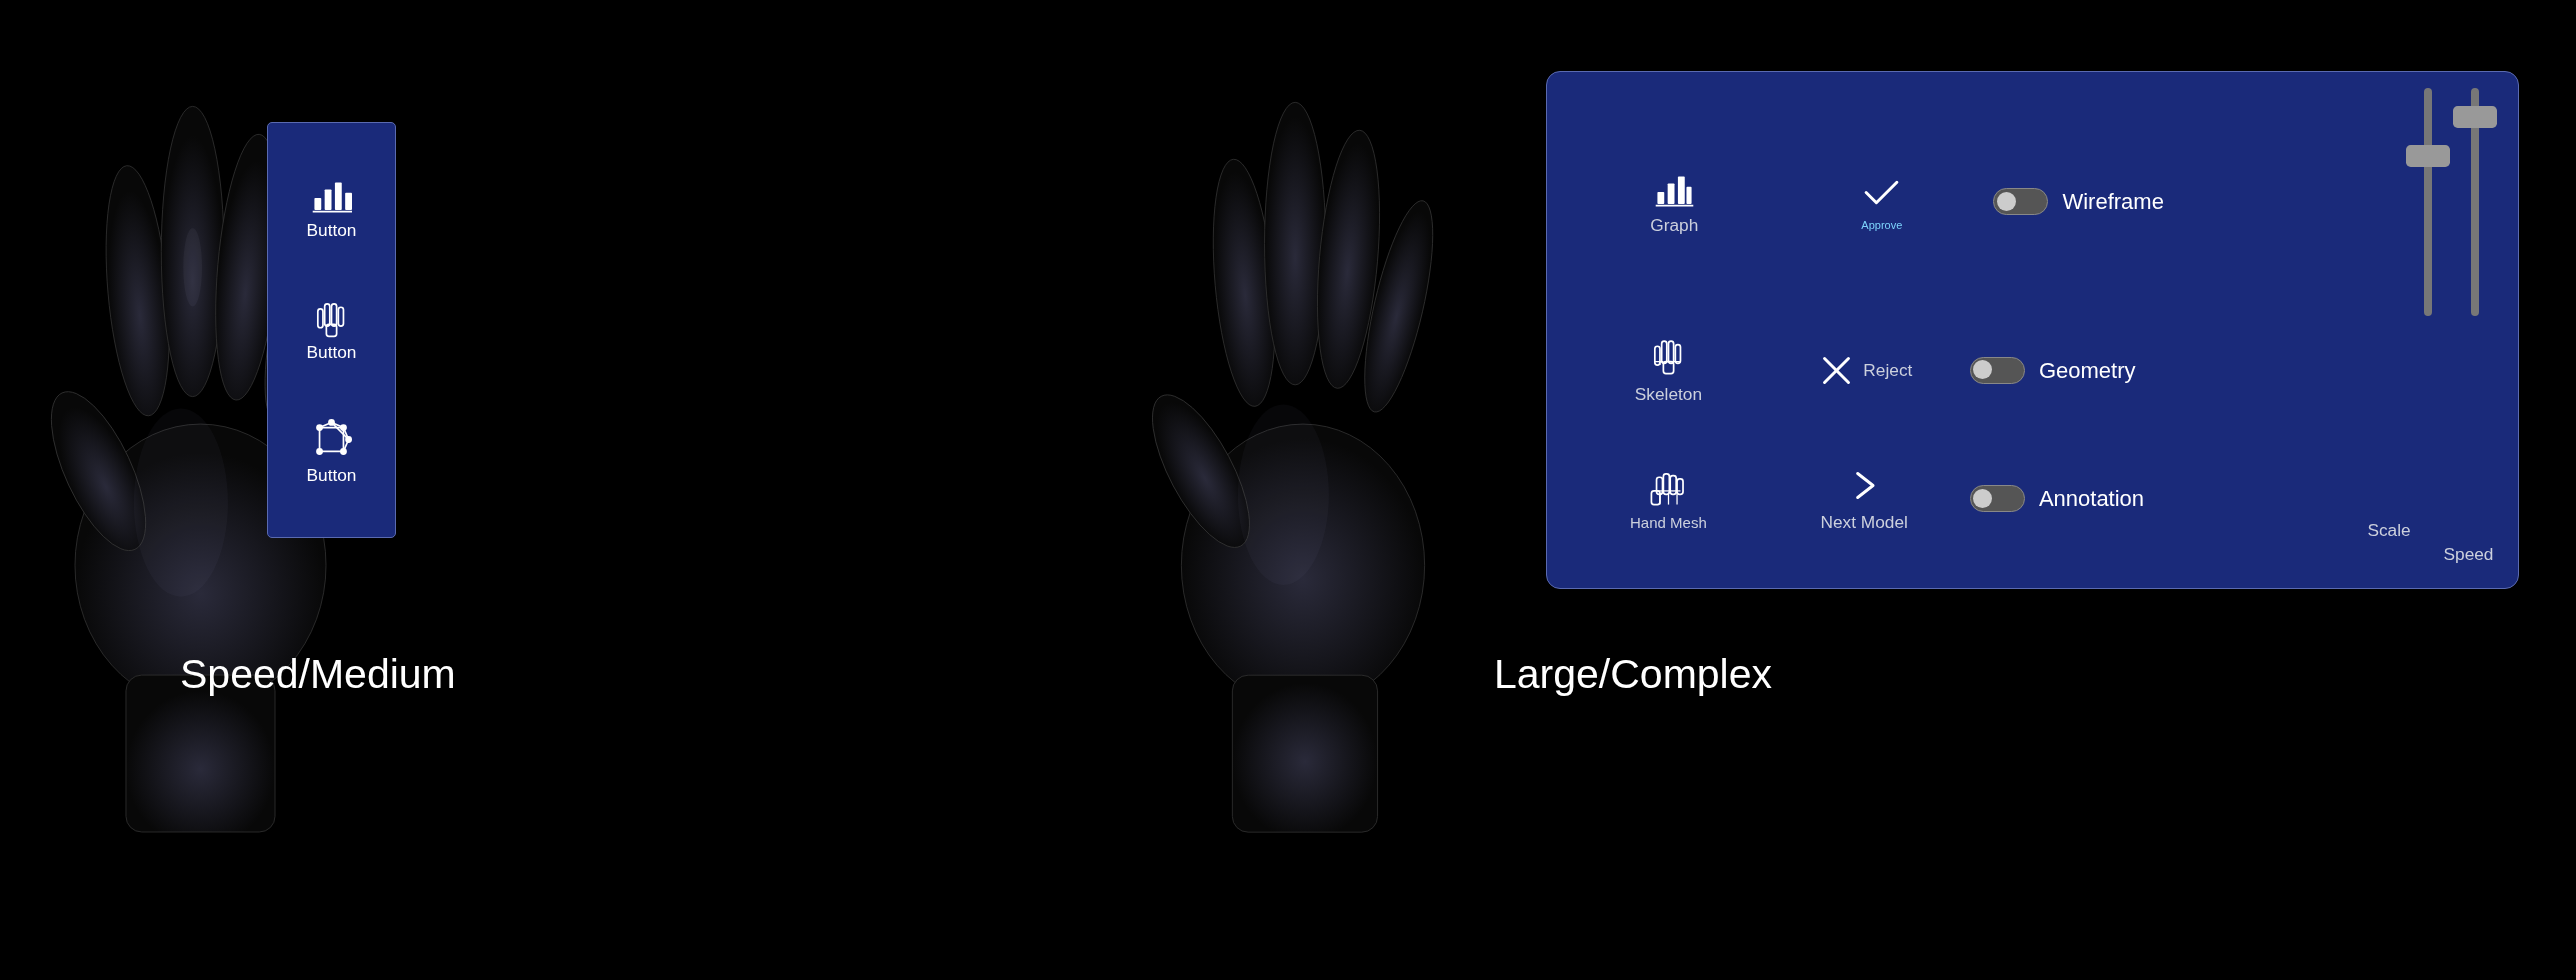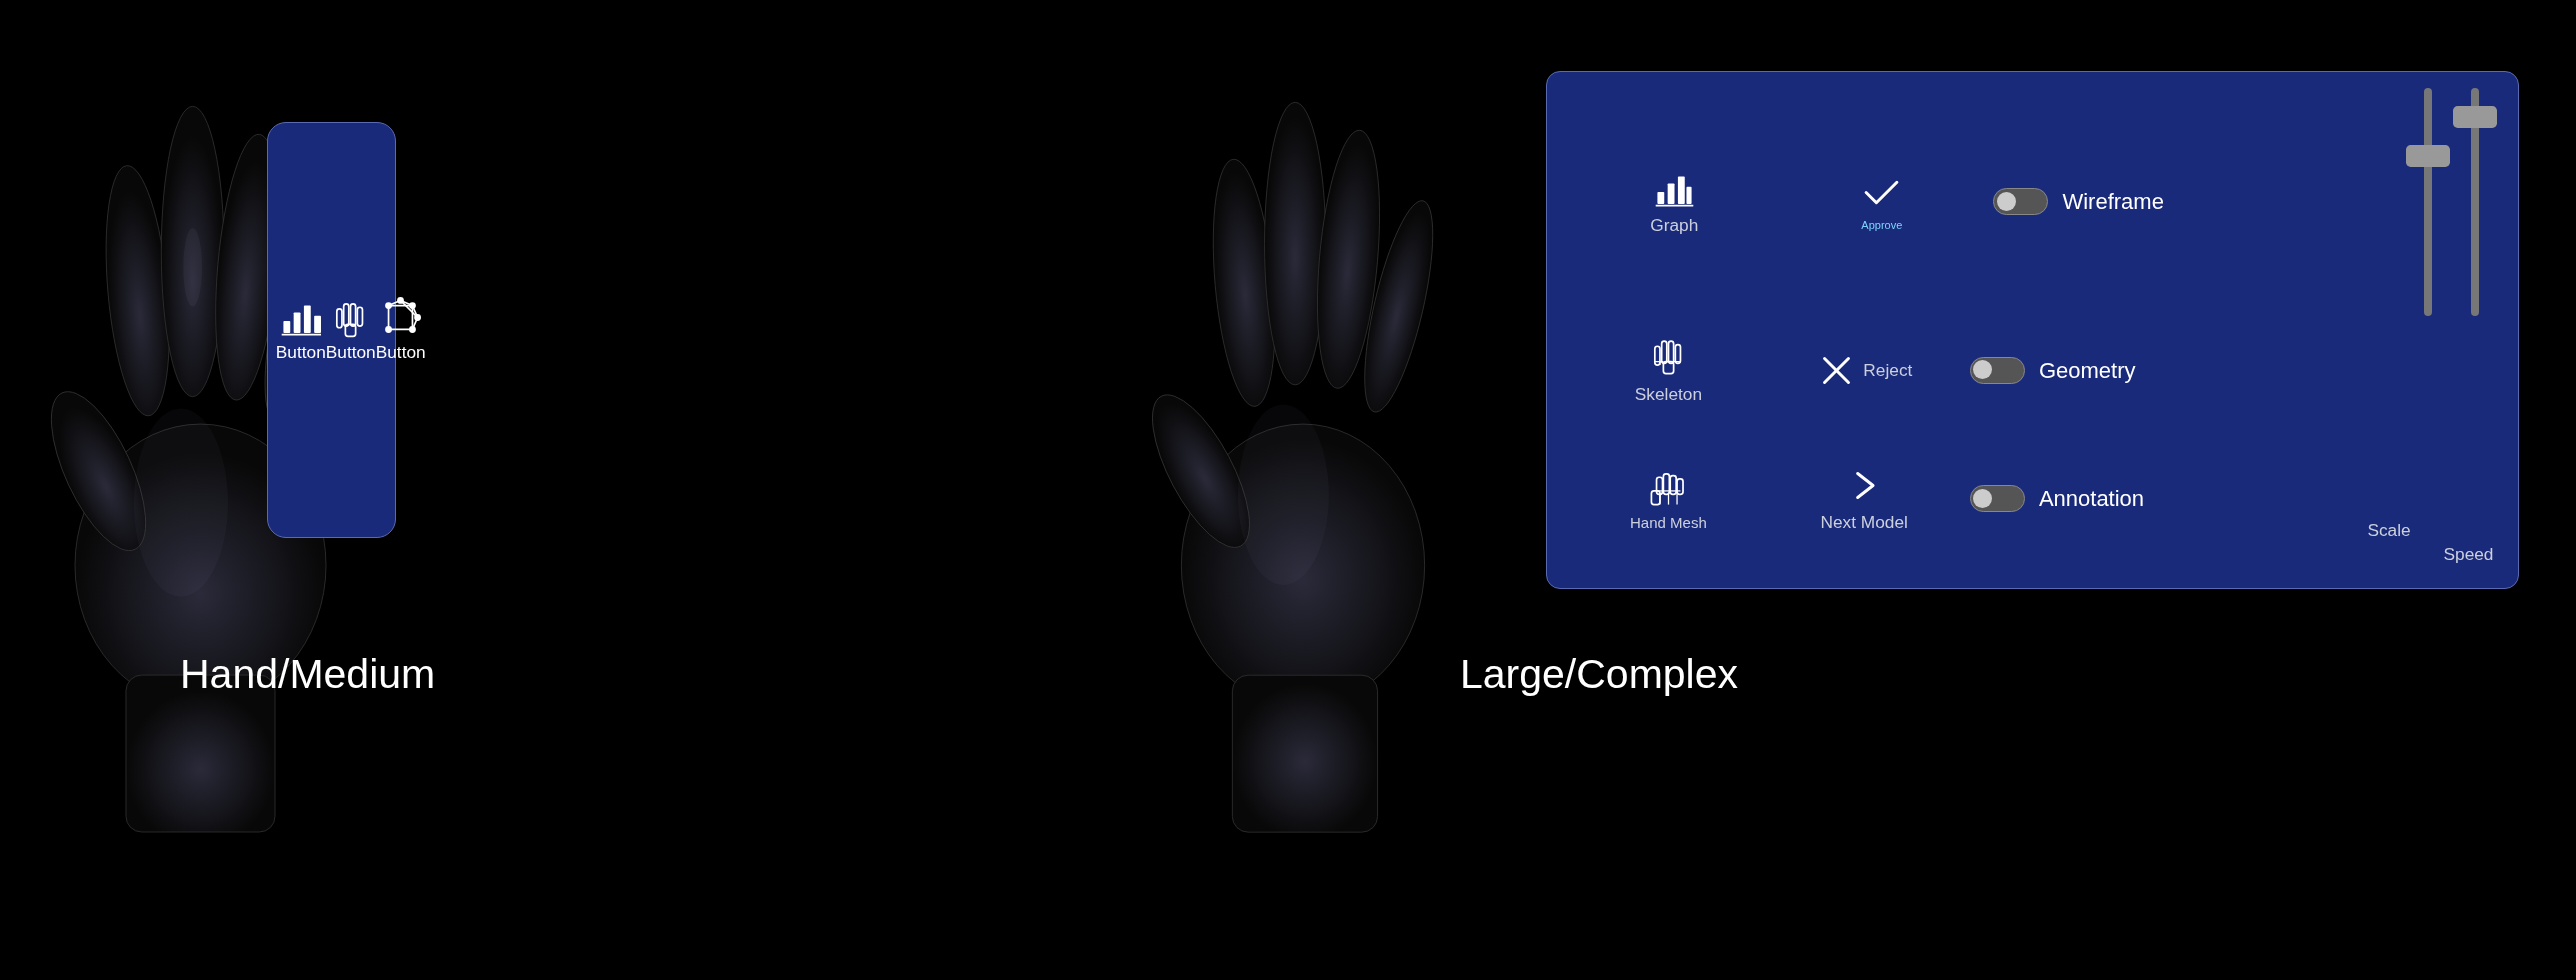--- a/index.html
+++ b/index.html
@@ -22,24 +22,24 @@
     }
 
     
     .small-panel {
       position: absolute;
       left: 267px;
       top: 122px;
       width: 129px;
       height: 416px;
       background: #1a2a7a;
-      border-radius: 19px;
+      border-radius: 5px;
       border: 1.6px solid #5a6ab0;
       display: flex;
-      flex-direction: row;
+      flex-direction: column;
       align-items: center;
       justify-content: space-around;
       padding: 23.5px 7.8px;
     }
 
     .small-panel-btn {
       display: flex;
       flex-direction: column;
       align-items: center;
       gap: 4.7px;
@@ -160,21 +160,21 @@
       <circle cx="38" cy="10" r="3" fill="white"></circle>
       <circle cx="10" cy="38" r="3" fill="white"></circle>
       <circle cx="38" cy="38" r="3" fill="white"></circle>
       <circle cx="24" cy="4" r="3" fill="white"></circle>
       <circle cx="44" cy="24" r="3" fill="white"></circle>
     </svg>
     <span>Button</span>
   </div>
 </div>
 
-<div style="position:absolute; left:180px; top:651px; color:#fff; font-size:41px; font-weight:400;">Hand/Medium</div>
+<div style="position:absolute; left:180px; top:651px; color:#fff; font-size:41px; font-weight:400;">Speed/Medium</div>
 
 <div style="position:absolute; left:1138px; top:15.7px; width:330px; height:824px;">
   <svg viewBox="0 0 420 1050" width="330" height="824">
     <defs>
       <radialGradient id="handGrad2" cx="50%" cy="55%" r="50%">
         <stop offset="0%" stop-color="#2a2a3a"></stop>
         <stop offset="100%" stop-color="#080808"></stop>
       </radialGradient>
     </defs>
     <g fill="url(#handGrad2)" stroke="#333" stroke-width="1">
@@ -297,14 +297,14 @@
       <span style="color:#fff; font-size:22px;">Annotation</span>
     </div>
 
     <div style="width:133px; display:flex; justify-content:center; gap:31px; padding-top:94px; align-self:flex-end; padding-bottom:7.8px;">
       <span style="color:#ccd0dd; font-size:17.3px; width:47px; text-align:center;">Scale</span>
       <span style="color:#ccd0dd; font-size:17.3px; width:47px; text-align:center;margin-top:24px;">Speed</span>
     </div>
   </div>
 </div>
 
-<div style="position:absolute; left:1460px; top:651px; color:#fff; font-size:41px; font-weight:400;">Large/Complex</div>
+<div style="position:absolute; left:1494px; top:651px; color:#fff; font-size:41px; font-weight:400;">Large/Complex</div>
 
 
 </body></html>

